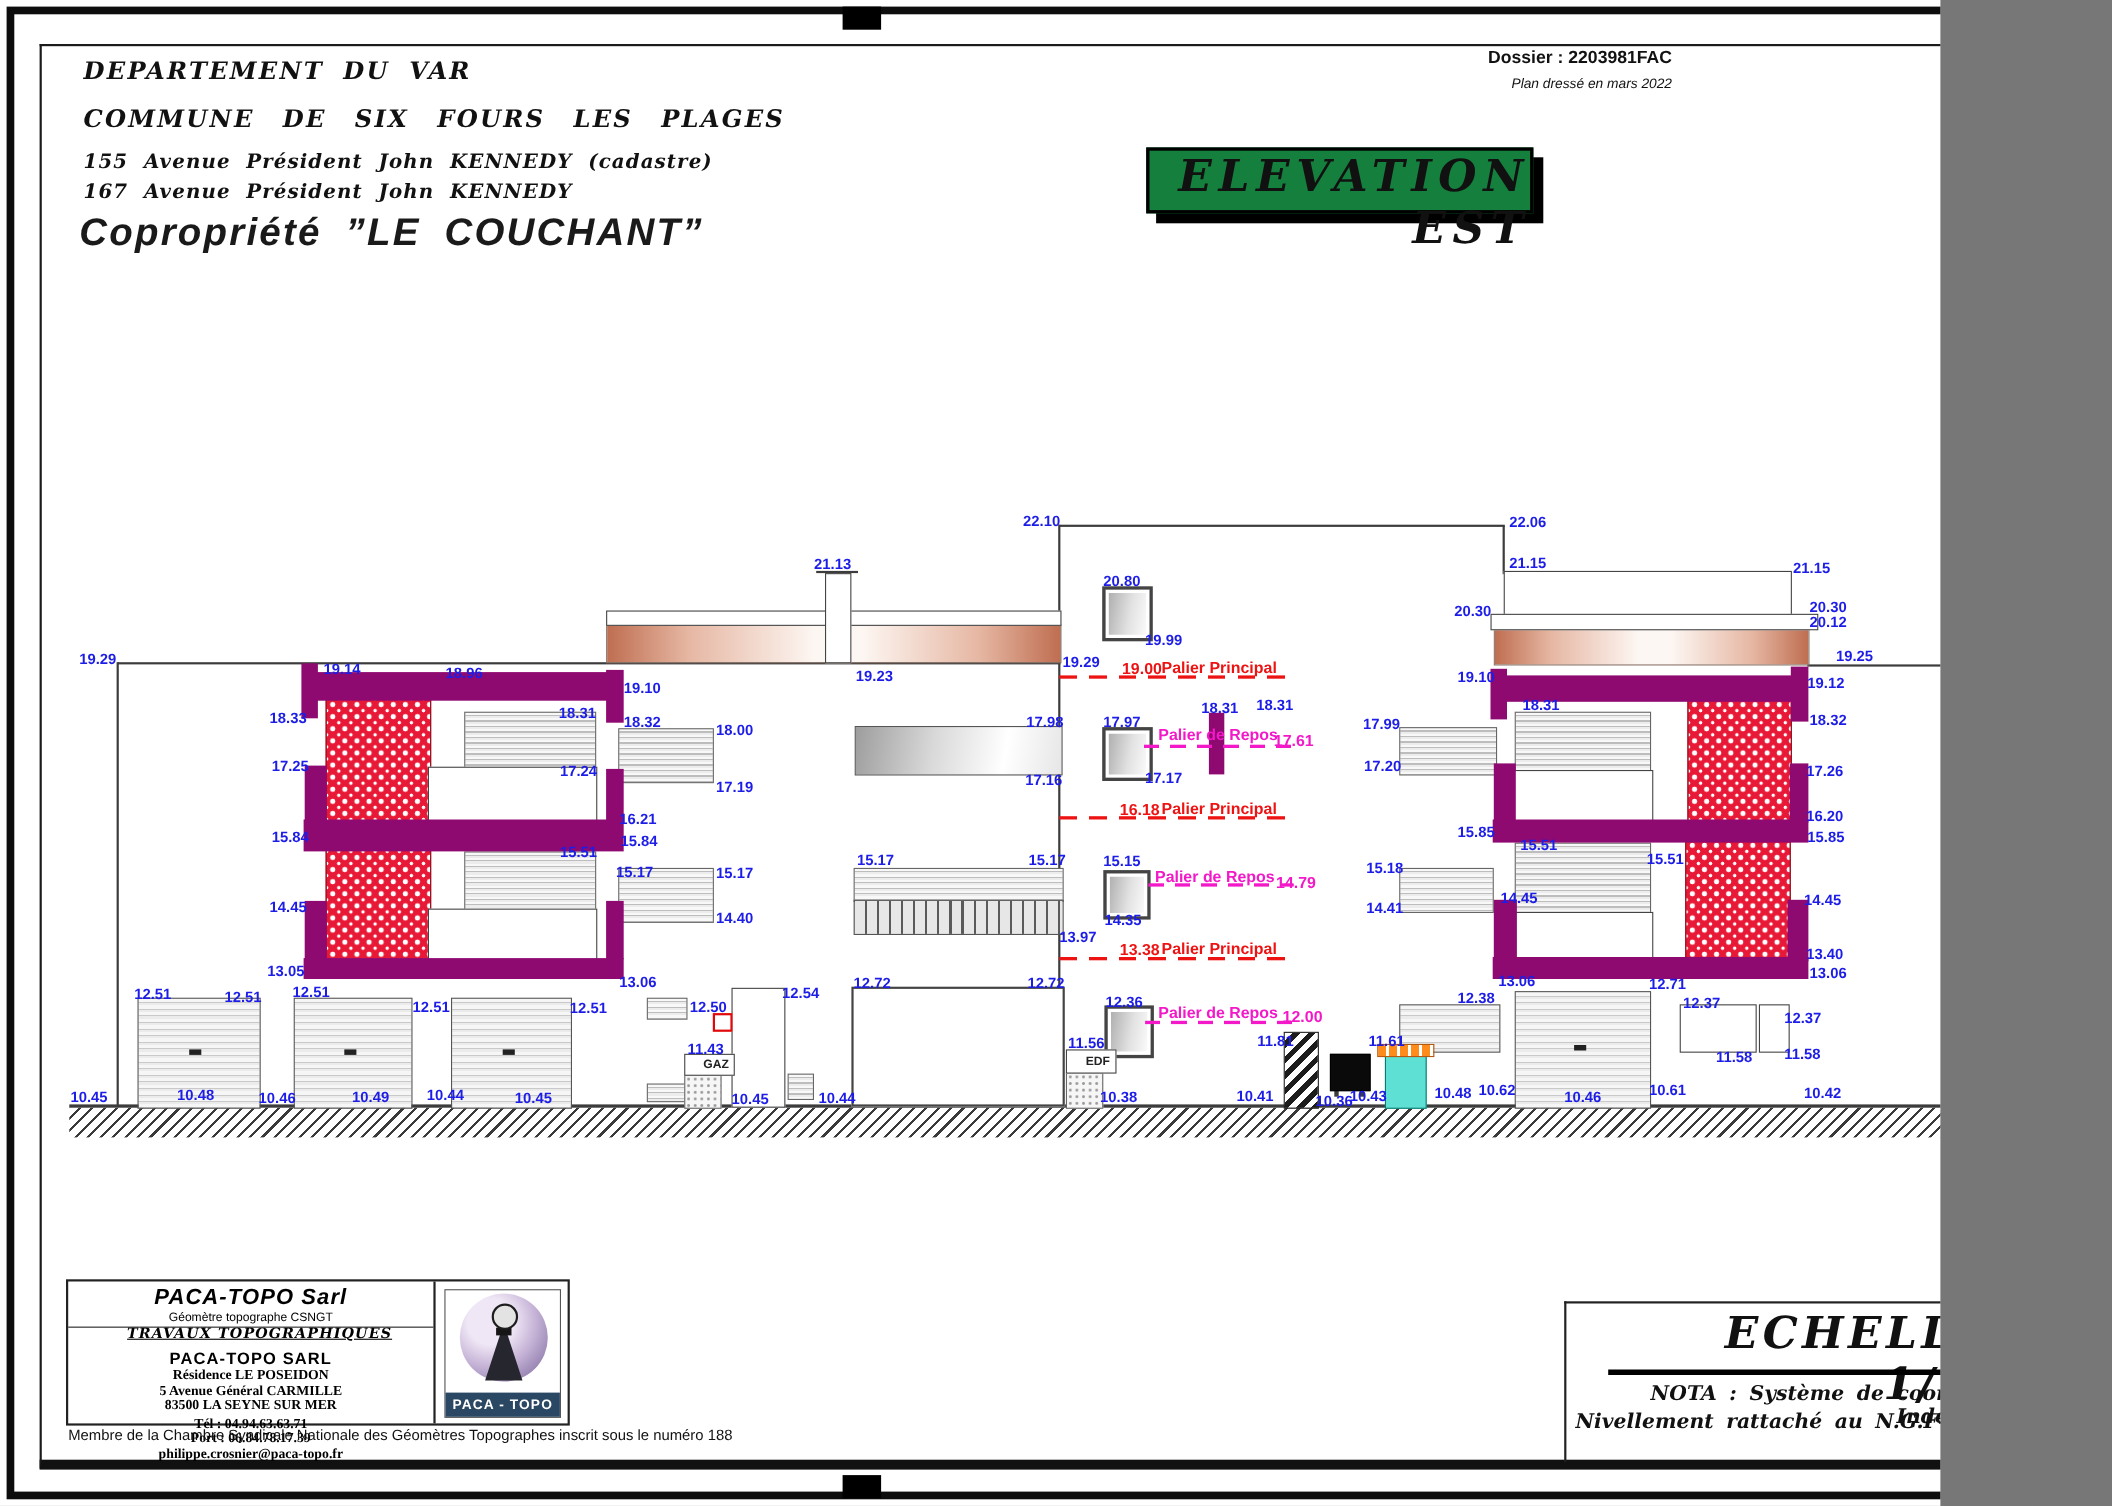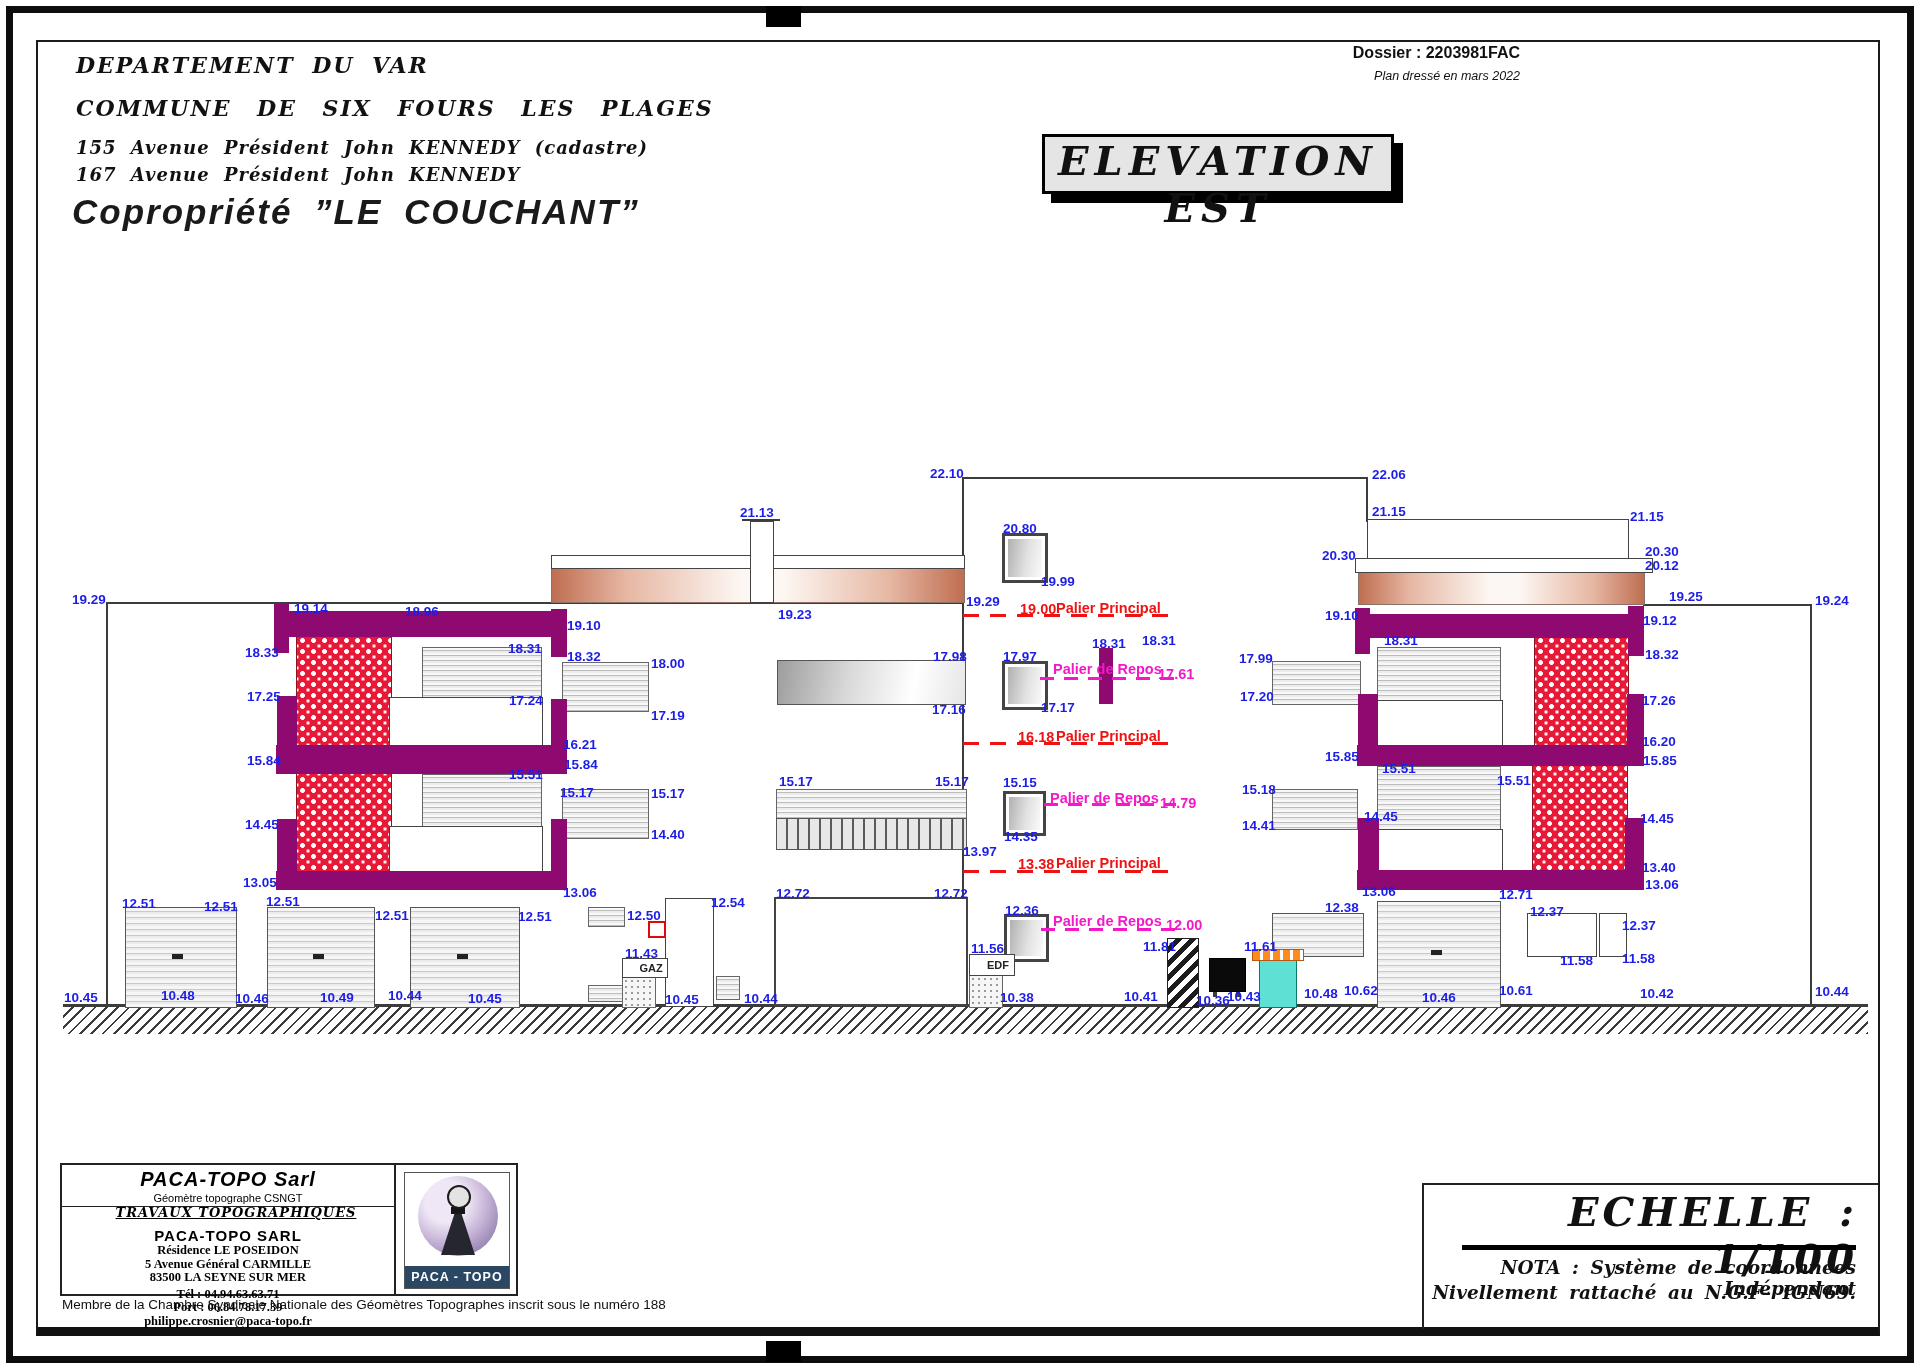--- a/index.html
+++ b/index.html
@@ -1,16 +1,16 @@
 <!DOCTYPE html>
 <html><head>
 <meta charset="utf-8">
 <style>
   html,body{margin:0;padding:0;background:#777;}
-  .sheet{position:relative;width:1920px;height:1369px;background:#fff;overflow:hidden;
+  .sheet{position:relative;width:1764px;height:1369px;background:#fff;overflow:hidden;
          font-family:"Liberation Sans",sans-serif;}
   .abs{position:absolute;}
   
   .outer-frame{position:absolute;left:6px;top:6px;width:1894px;height:1343px;border:7px solid #0d0d0d;}
   .inner-frame{position:absolute;left:36px;top:40px;width:1840px;height:1285px;border:2px solid #1b1b1b;border-bottom:9px solid #111;}
   .tab{position:absolute;width:35px;height:21px;background:#000;}
   
   .ln{position:absolute;background:#3c3c3c;z-index:5;}
   .outline{position:absolute;background:#fff;border:1px solid #444;z-index:14;}
   .purple{position:absolute;background:#8f0a70;z-index:22;}
@@ -45,21 +45,21 @@
   .dash.m{background:repeating-linear-gradient(90deg,#f318c8 0 14px,transparent 14px 24px);}
   
   .h-line1{position:absolute;left:76px;top:52px;font:italic 600 22px "DejaVu Serif",serif;letter-spacing:2px;word-spacing:8px;color:#111;}
   .h-line2{position:absolute;left:76px;top:95px;font:italic 600 22px "DejaVu Serif",serif;letter-spacing:2px;word-spacing:16px;color:#111;}
   .h-line3{position:absolute;left:76px;top:137px;font:italic 600 18px "DejaVu Serif",serif;letter-spacing:1px;word-spacing:7px;color:#111;}
   .h-line4{position:absolute;left:76px;top:164px;font:italic 600 18px "DejaVu Serif",serif;letter-spacing:1px;word-spacing:7px;color:#111;}
   .h-project{position:absolute;left:72px;top:192px;font:italic 600 35px "Liberation Sans",sans-serif;letter-spacing:2px;word-spacing:10px;color:#1a1a1a;}
   .dossier{position:absolute;left:1318px;top:44px;width:202px;text-align:right;font:bold 16px "Liberation Sans",sans-serif;color:#111;}
   .dossier-date{position:absolute;left:1318px;top:69px;width:202px;text-align:right;font:italic 12.5px "Liberation Sans",sans-serif;color:#111;}
   .view-title{position:absolute;left:1042px;top:134px;width:346px;height:54px;border:3px solid #000;
-     box-shadow:9px 9px 0 #000;background:#e5e5e5;text-align:center;line-height:54px;
+     box-shadow:9px 9px 0 #000;background:#15803d;text-align:right;line-height:54px;
      font:italic 600 40px "DejaVu Serif",serif;letter-spacing:6px;color:#111;z-index:30;}
   
   .firm-box{position:absolute;left:60px;top:1163px;width:454px;height:129px;border:2px solid #222;background:#fff;z-index:30;}
   .firm-left{position:absolute;left:0;top:0;width:332px;height:129px;text-align:center;}
   .firm-name-it{font:italic 700 20px "Liberation Sans",sans-serif;margin-top:3px;letter-spacing:1px;}
   .firm-role{font:400 11px "Liberation Sans",sans-serif;margin-top:1px;}
   .firm-works{font:italic 700 13px "DejaVu Serif",serif;text-decoration:underline;margin-top:1px;letter-spacing:1px;padding-left:16px;}
   .firm-div{position:absolute;left:0;top:41px;width:332px;height:1px;background:#222;}
   .firm-name2{font:700 15px "Liberation Sans",sans-serif;margin-top:7px;letter-spacing:1px;}
   .firm-addr{font:700 12.5px "Liberation Serif",serif;line-height:13.5px;}

